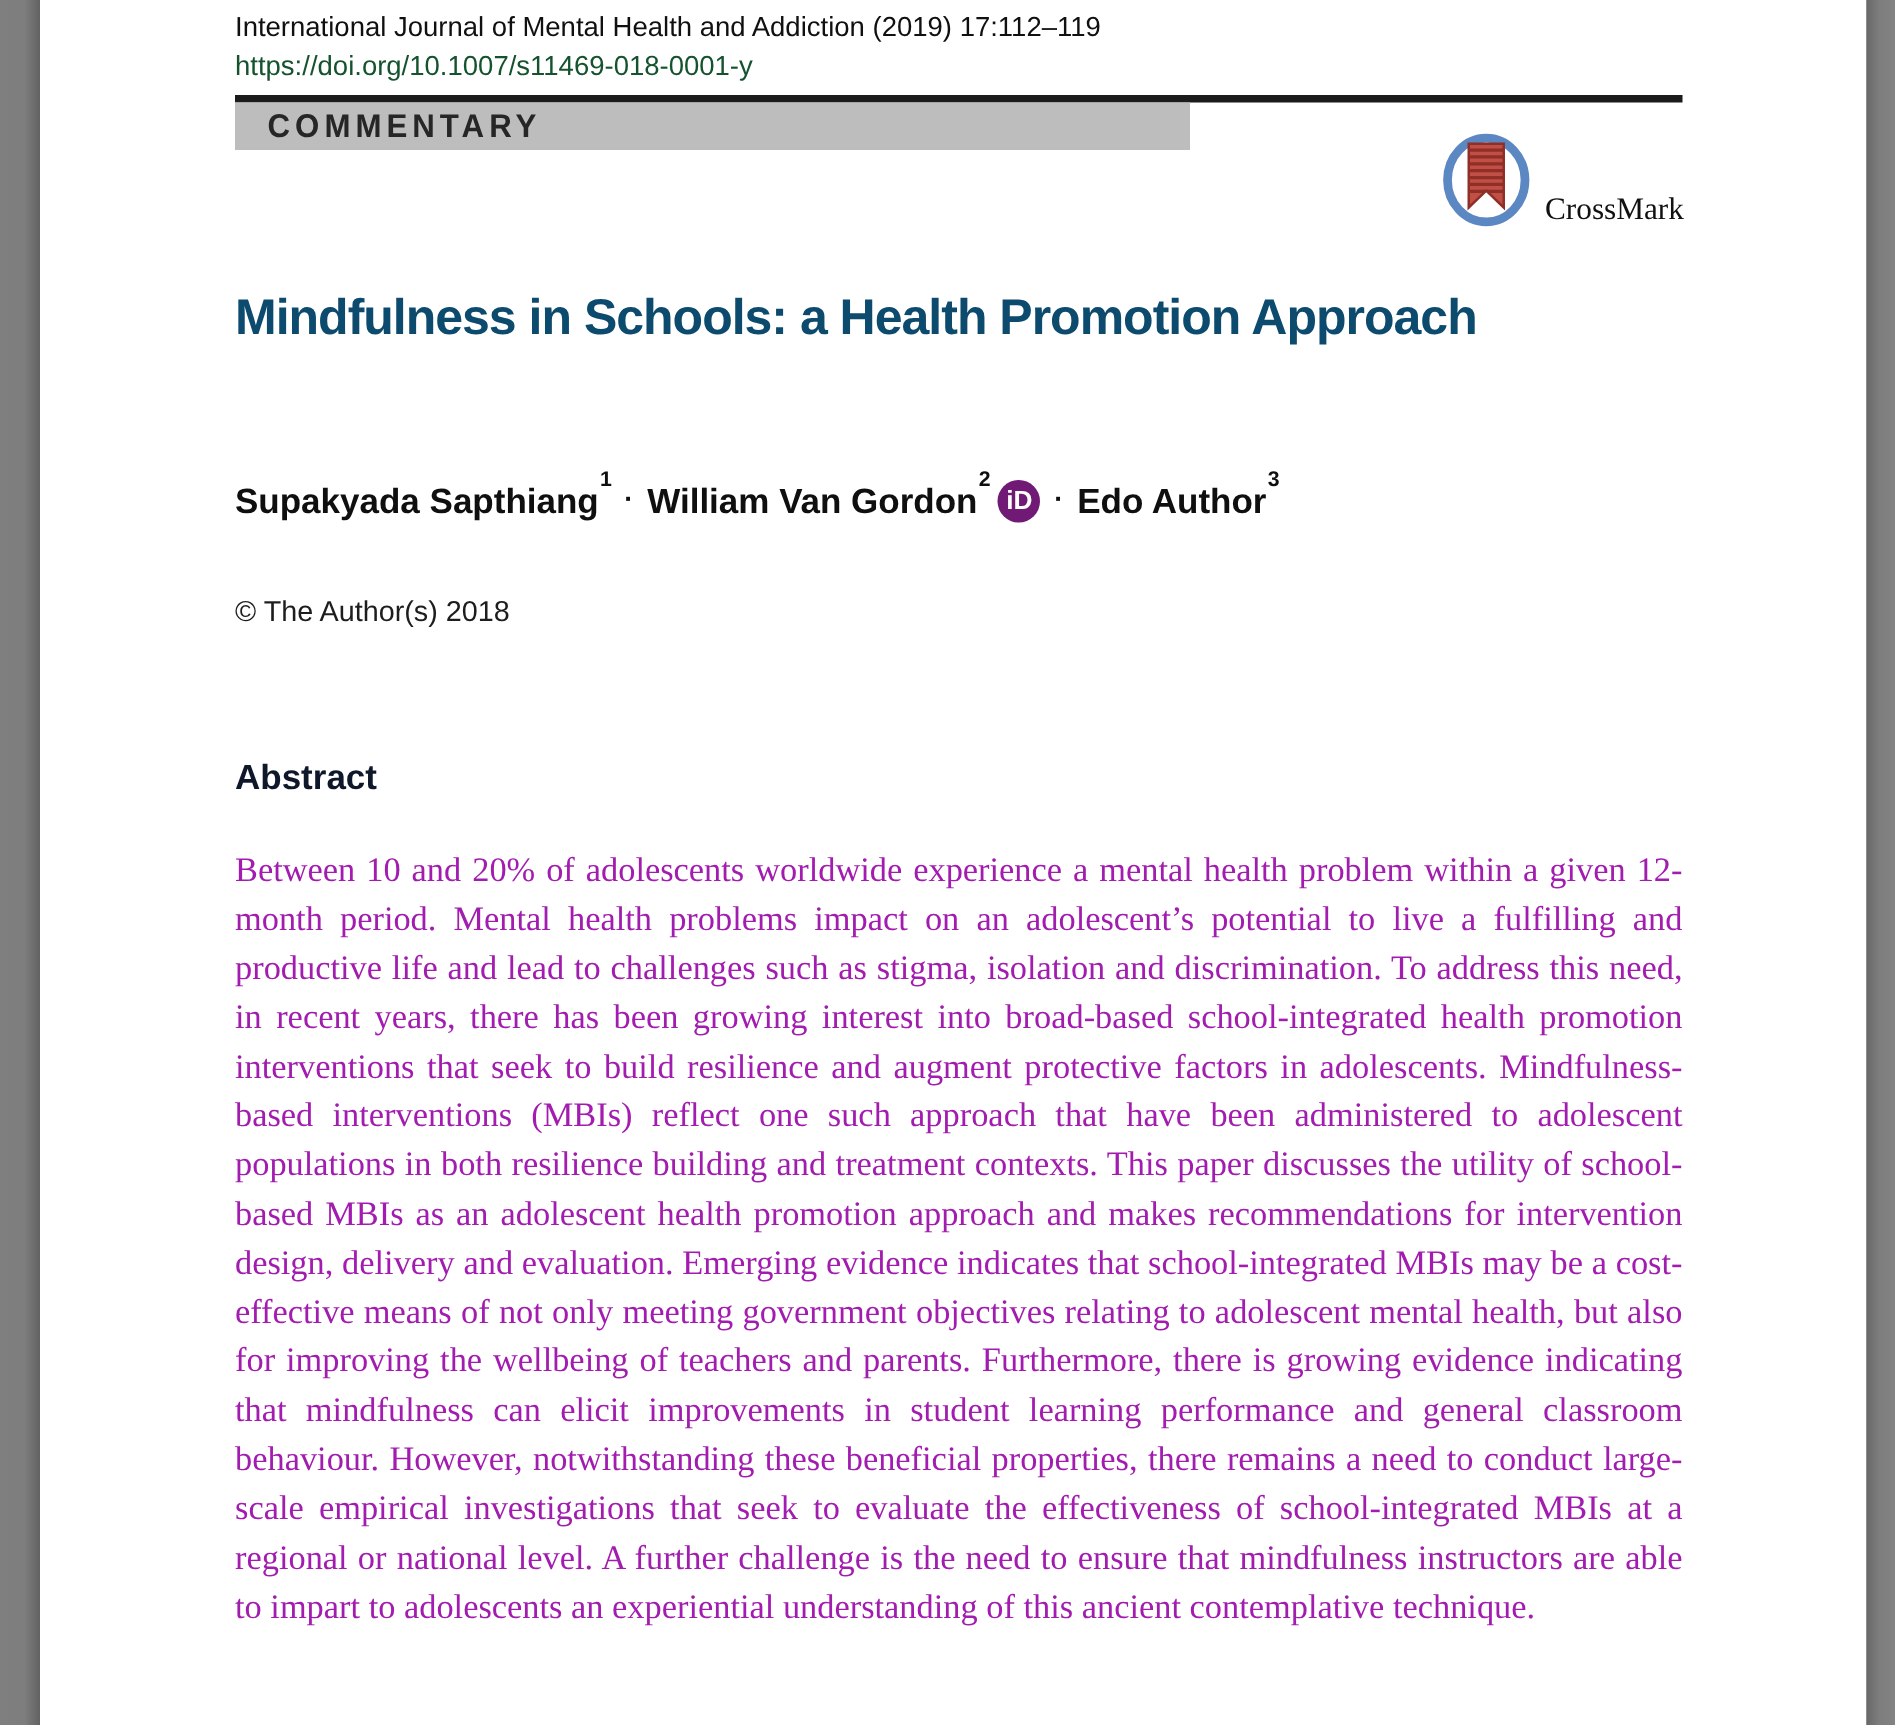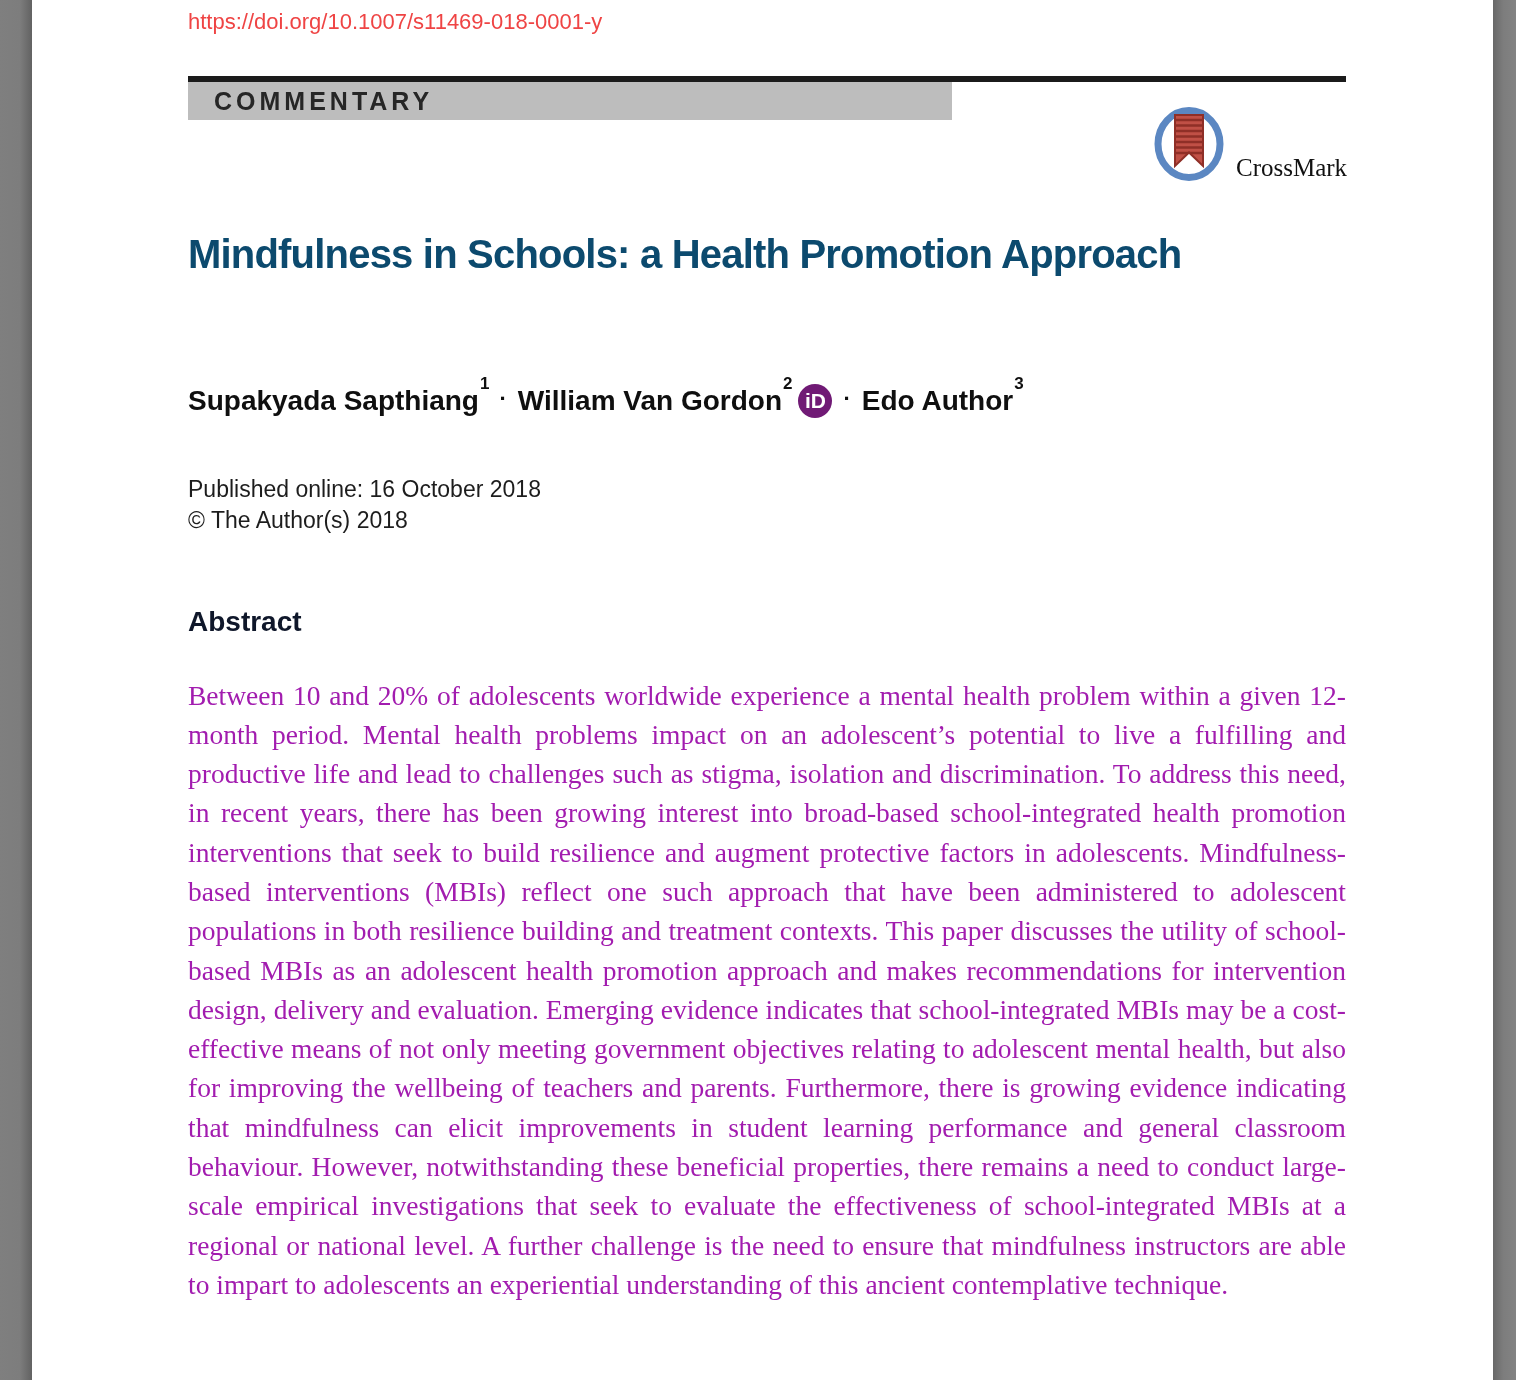--- a/index.html
+++ b/index.html
@@ -13,21 +13,21 @@
     -webkit-font-smoothing:antialiased;
   }
   .gutter { position:absolute; top:0; bottom:0; }
   .gutter-left  { left:0; width:32px;
     background:linear-gradient(to right,#7f7f7f 0%,#7d7d7d 62%,#626262 100%); }
   .gutter-right { right:0; width:23px;
     background:linear-gradient(to left,#838383 0%,#7d7d7d 55%,#686868 100%); }
 
   .journal-head { position:absolute; left:188px; top:6px;
     font-size:22px; line-height:31px; color:#101010; }
-  .journal-head .doi { color:#ef4444; text-decoration:none; }
+  .journal-head .doi { color:#14532d; text-decoration:none; }
 
   .top-rule { position:absolute; left:188px; top:76px; width:1158px; height:6px;
     background:#1b1b1b; }
 
   .commentary-band { position:absolute; left:188px; top:82px; width:764px; height:38px;
     background:#bdbdbd; display:flex; align-items:center;
     padding-left:26px; box-sizing:border-box; }
   .commentary-band .label { font-weight:700; font-size:25px; letter-spacing:4px;
     color:#262626; transform:scaleY(1.05); transform-origin:left center; }
 
@@ -61,20 +61,21 @@
     font-size:27.5px; line-height:39.3px;
     text-align:justify; color:#a21caf; }
 </style>
 </head>
 <body>
 
 <div class="gutter gutter-left"></div>
 <div class="gutter gutter-right"></div>
 
 <div class="journal-head">
+  <div>International Journal of Mental Health and Addiction (2019) 17:112–119</div>
   <div class="doi">https://doi.org/10.1007/s11469-018-0001-y</div>
 </div>
 
 <div class="top-rule"></div>
 
 <div class="commentary-band">
   <span class="label">COMMENTARY</span>
 </div>
 
 <div class="crossmark">
@@ -107,18 +108,17 @@
 <div class="authors">
   <span><span>Supakyada Sapthiang</span><sup>1</sup></span>
   <span class="sep">·</span>
   <span><span>William Van Gordon</span><sup>2</sup></span>
   <span class="orcid-badge">iD</span>
   <span class="sep">·</span>
   <span><span>Edo Author</span><sup>3</sup></span>
 </div>
 
 <div class="pub-info">
-  <div>Published online: 16 October 2018</div>
   <div>© The Author(s) 2018</div>
 </div>
 
 <div class="abstract-heading">Abstract</div>
 <p class="abstract-body">Between 10 and 20% of adolescents worldwide experience a mental health problem within a given 12-month period. Mental health problems impact on an adolescent’s potential to live a fulfilling and productive life and lead to challenges such as stigma, isolation and discrimination. To address this need, in recent years, there has been growing interest into broad-based school-integrated health promotion interventions that seek to build resilience and augment protective factors in adolescents. Mindfulness-based interventions (MBIs) reflect one such approach that have been administered to adolescent populations in both resilience building and treatment contexts. This paper discusses the utility of school-based MBIs as an adolescent health promotion approach and makes recommendations for intervention design, delivery and evaluation. Emerging evidence indicates that school-integrated MBIs may be a cost-effective means of not only meeting government objectives relating to adolescent mental health, but also for improving the wellbeing of teachers and parents. Furthermore, there is growing evidence indicating that mindfulness can elicit improvements in student learning performance and general classroom behaviour. However, notwithstanding these beneficial properties, there remains a need to conduct large-scale empirical investigations that seek to evaluate the effectiveness of school-integrated MBIs at a regional or national level. A further challenge is the need to ensure that mindfulness instructors are able to impart to adolescents an experiential understanding of this ancient contemplative technique.</p>
 
 </body></html>

